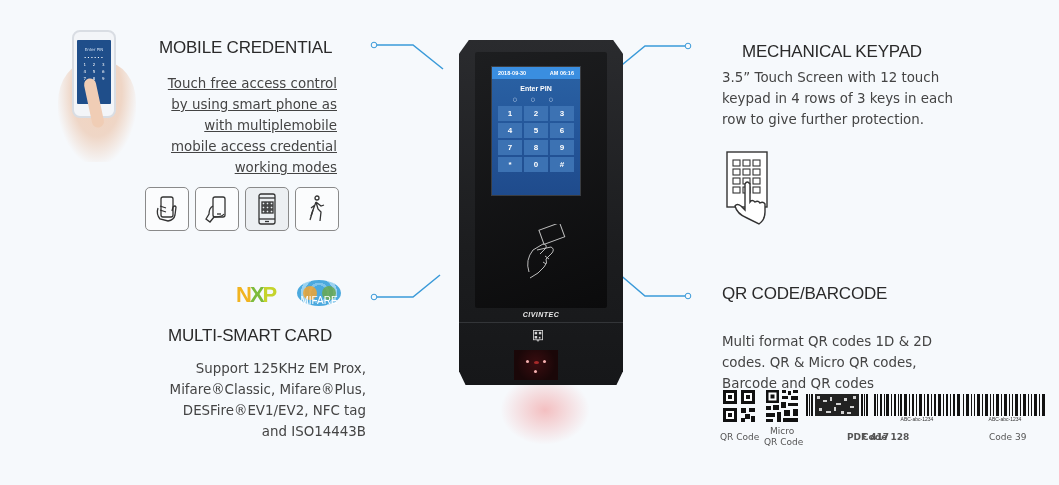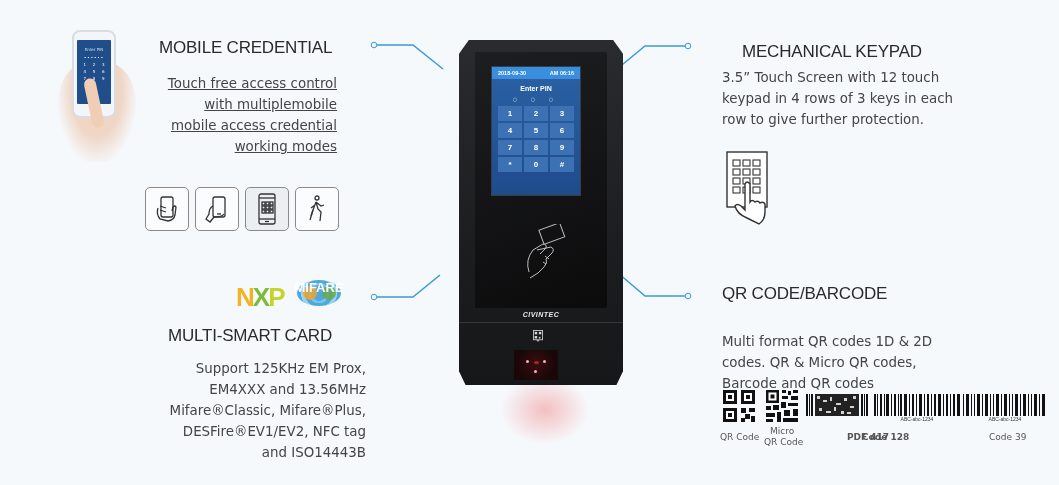--- a/index.html
+++ b/index.html
@@ -57,29 +57,29 @@
 
   
   .mode-icons { left: 145px; top: 187px; display: flex; gap: 6px; }
   .mode-icon {
     width: 44px; height: 44px; border: 1.4px solid #8a8a8a; border-radius: 5px;
     background: #fbfcfd; display: flex; align-items: center; justify-content: center;
   }
   .mode-icon.active { background: #eceff2; }
 
   
-  .nxp { left: 236px; top: 282px; font-family: "Liberation Sans", sans-serif; font-weight: bold; font-size: 26px; letter-spacing: -2px; }
+  .nxp { left: 236px; top: 282px; font-family: "Liberation Sans", sans-serif; font-weight: bold; font-size: 22px; letter-spacing: -2px; }
   .nxp .n { color: #f1b420; }
   .nxp .x { color: #7dbb3a; }
   .nxp .p { color: #c5d42c; }
   .mifare {
     left: 297px; top: 280px; width: 44px; height: 26px; border-radius: 50%;
     background: radial-gradient(circle at 50% 50%, #4ba9de 0 30%, #7fc3ea 31% 40%, #4ba9de 41% 55%, #9bd2f0 56% 70%, #4ba9de 71%);
-    display: flex; align-items: flex-start; justify-content: center;
-    color: #fff; font-family: "Liberation Sans", sans-serif; font-weight: bold; font-size: 13px;
+    display: flex; align-items: flex-end; justify-content: center;
+    color: #fff; font-family: "Liberation Sans", sans-serif; font-weight: normal; font-size: 10px;
   }
   .mifare::before { content:""; position:absolute; left:6px; top:6px; width:14px; height:14px; border-radius:50%; background:#f0a431; opacity:.85; z-index:0;}
   .mifare::after { content:""; position:absolute; right:5px; top:6px; width:14px; height:14px; border-radius:50%; background:#6aa84f; opacity:.85; z-index:0;}
   .mifare span { position: relative; z-index: 1; }
 
   
   .device {
     left: 459px; top: 40px; width: 164px; height: 345px;
     background: linear-gradient(180deg, #2a2b2e 0%, #1c1d1f 60%, #161719 100%);
     clip-path: polygon(6% 0, 94% 0, 100% 4%, 100% 96%, 96% 100%, 4% 100%, 0 96%, 0 4%);
@@ -153,20 +153,21 @@
         <span>9</span>
       </div>
     </div>
   </div>
   <div class="finger"></div>
 </div>
 
 <div class="abs heading" style="left:159px; top:38px;">MOBILE CREDENTIAL</div>
 <div class="abs desc right-align" style="right:722px; top:73px;text-decoration:underline;">
   <div>Touch free access control</div>
+  <div>by using smart phone as</div>
   <div>with multiplemobile</div>
   <div>mobile access credential</div>
   <div>working modes</div>
 </div>
 
 <div class="abs mode-icons">
   <div class="mode-icon">
     <svg width="30" height="30" viewBox="0 0 30 30" fill="none" stroke="#333" stroke-width="1.3">
       <rect x="9" y="3" width="12" height="20" rx="2"></rect>
       <path d="M6 14 q-2 6 2 11 l8 2 q6 -1 7 -6 l1 -8 q-1 -2 -3 0 l-1 4"></path>
@@ -209,21 +210,20 @@
 <div class="abs nxp">
   <span class="n">N</span><span class="x">X</span><span class="p">P</span>
 </div>
 <div class="abs mifare">
   <span>MIFARE</span>
 </div>
 
 <div class="abs heading" style="left:168px; top:326px;">MULTI-SMART CARD</div>
 <div class="abs desc right-align" style="right:693px; top:358px;">
   <div>Support 125KHz EM Prox,</div>
-  <div>EM4XXX and 13.56MHz</div>
   <div>Mifare®Classic, Mifare®Plus,</div>
   <div>DESFire®EV1/EV2, NFC tag</div>
   <div>and ISO14443B</div>
 </div>
 
 <svg class="connector" style="left:370px; top:40px;" width="80" height="32">
   <circle cx="4" cy="5" r="2.8" fill="none" stroke="#3a9ad9" stroke-width="1"></circle>
   <polyline points="7,5 43,5 73,29" fill="none" stroke="#3a9ad9" stroke-width="1.5"></polyline>
 </svg>
 <svg class="connector" style="left:370px; top:272px;" width="80" height="30">

